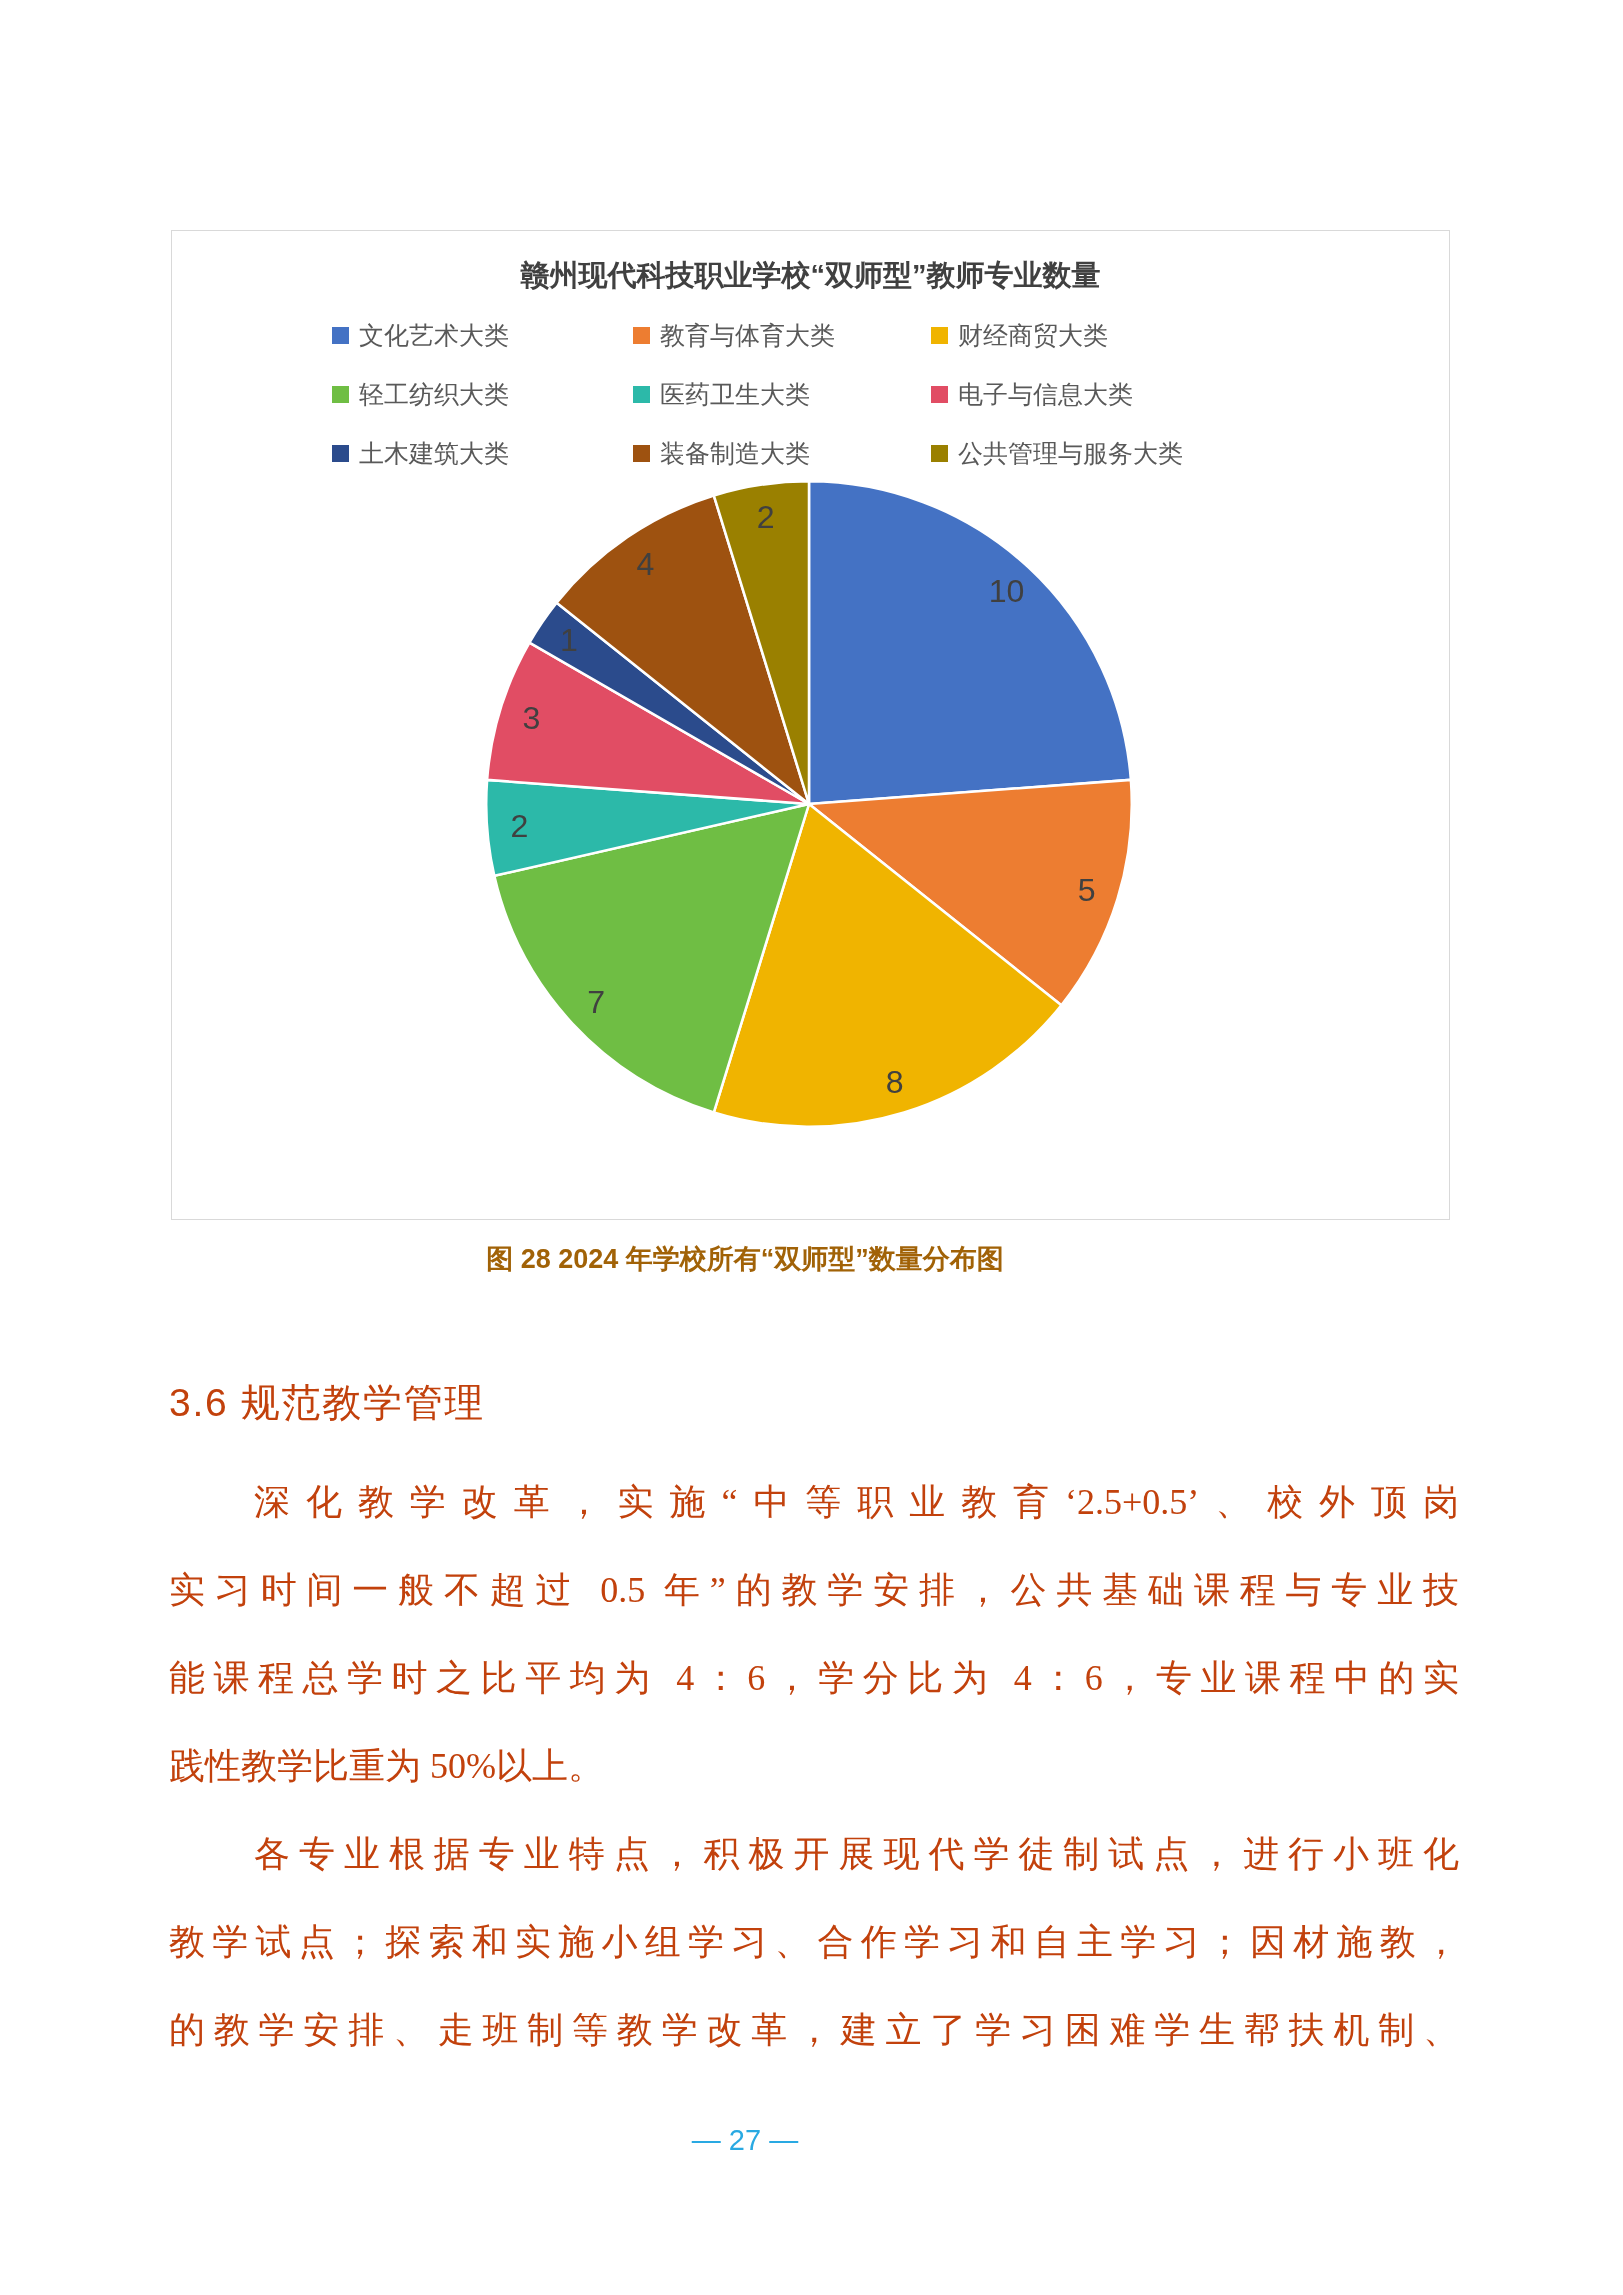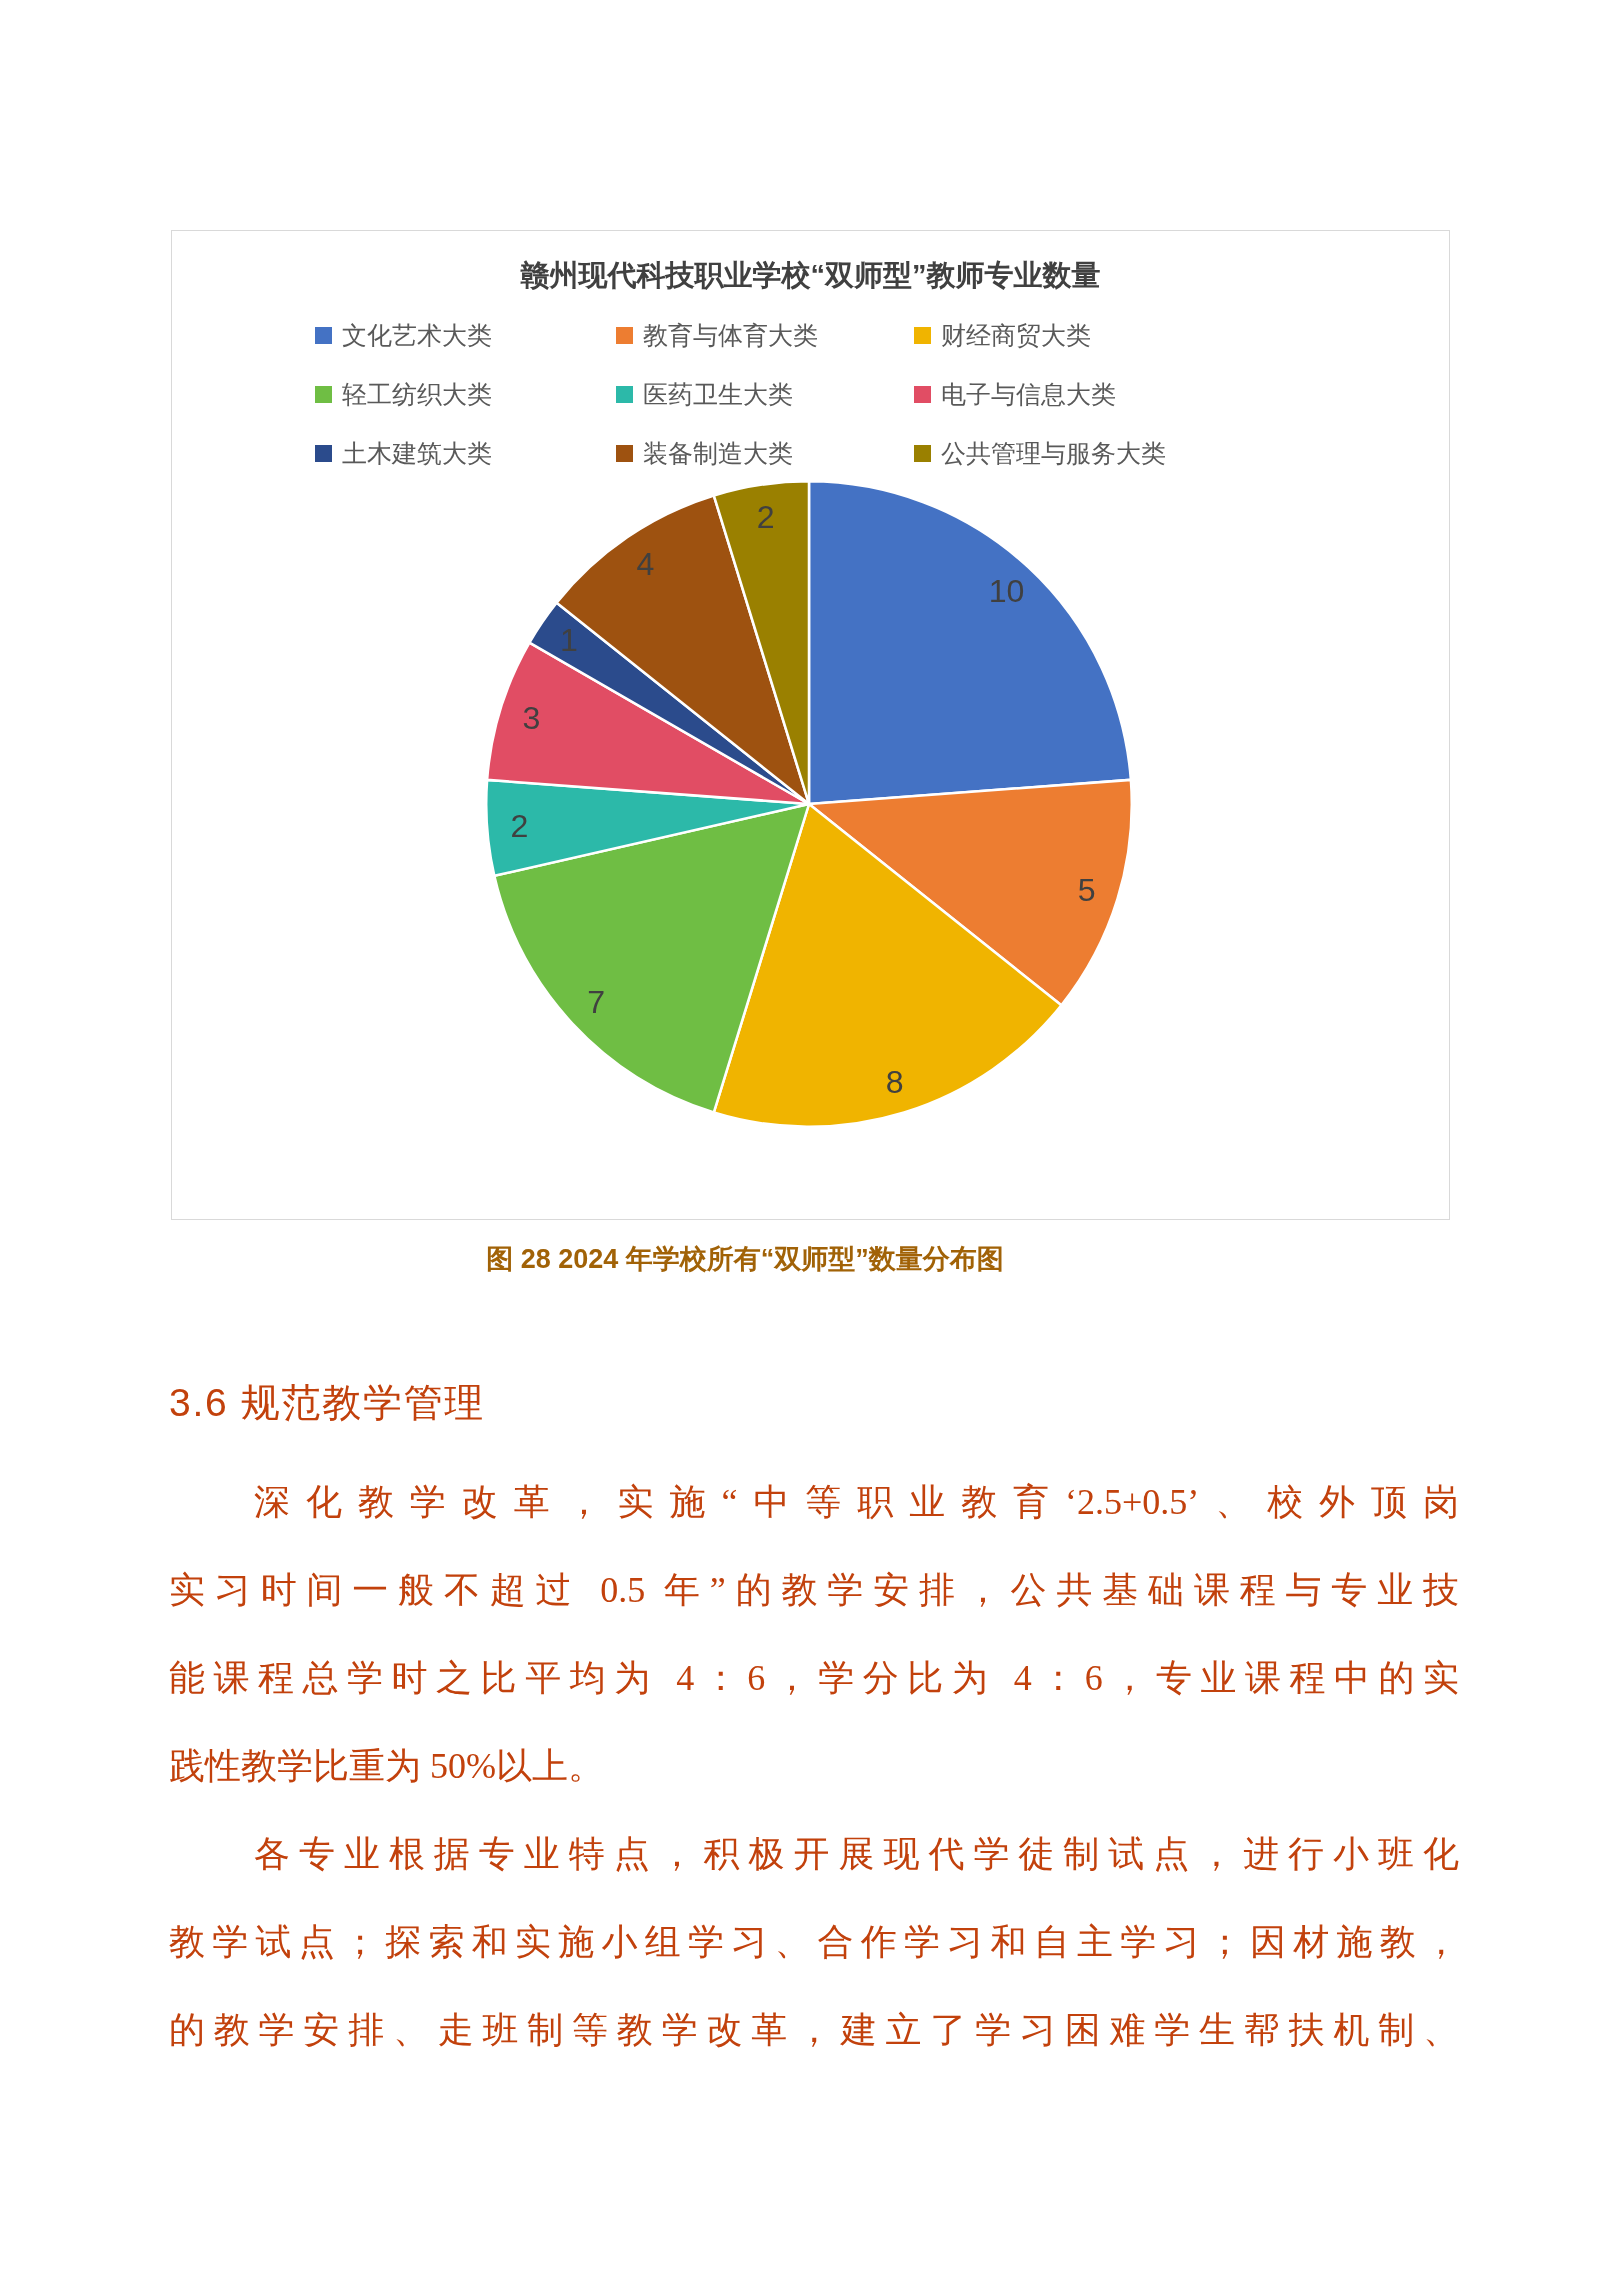--- a/index.html
+++ b/index.html
@@ -2,21 +2,21 @@
 <html style="font-size:13.5px"><head>
 <meta charset="utf-8">
 <style>
   html,body{margin:0;padding:0;background:#ffffff;}
   .page{position:relative;width:1490px;height:2295px;background:#ffffff;overflow:hidden;
         font-family:"Liberation Sans",sans-serif;}
   .chart-box{position:absolute;left:171px;top:230px;width:1277px;height:988px;
              border:1.7px solid #D9D9D9;background:#ffffff;}
   .chart-title{position:absolute;left:0;top:25px;width:100%;text-align:center;
                font-size:29px;font-weight:bold;color:#404040;}
-  .legend{position:absolute;left:143px;top:86px;display:grid;
+  .legend{position:absolute;left:160px;top:86px;display:grid;
           grid-template-columns:301px 298px auto;row-gap:22px;}
   .legend-item{display:flex;align-items:center;height:37px;}
   .legend-swatch{width:17px;height:17px;margin-right:10px;flex:0 0 17px;}
   .legend-label{font-size:25px;color:#595959;white-space:nowrap;}
   svg.pie{position:absolute;left:299px;top:235px;}
   .caption{position:absolute;left:0;top:1241px;width:100%;text-align:center;
            font-size:27px;font-weight:700;color:#a16207;}
   .sec-heading{position:absolute;left:169px;top:1376px;font-size:39px;font-weight:400;
                color:#c2410c;letter-spacing:1.7px;}
   .body-text{position:absolute;left:169px;top:1458px;width:1290px;
@@ -102,15 +102,16 @@
   <div class="body-text">
     <div class="bline indent">深化教学改革，实施“中等职业教育‘2.5+0.5’、校外顶岗</div>
     <div class="bline">实习时间一般不超过 0.5 年”的教学安排，公共基础课程与专业技</div>
     <div class="bline">能课程总学时之比平均为 4：6，学分比为 4：6，专业课程中的实</div>
     <div class="bline para-end">践性教学比重为 50%以上。</div>
     <div class="bline indent">各专业根据专业特点，积极开展现代学徒制试点，进行小班化</div>
     <div class="bline">教学试点；探索和实施小组学习、合作学习和自主学习；因材施教，</div>
     <div class="bline">的教学安排、走班制等教学改革，建立了学习困难学生帮扶机制、</div>
   </div>
 
+  <div class="page-num">— 27 —</div>
 
 </div>
 
 
 </body></html>

